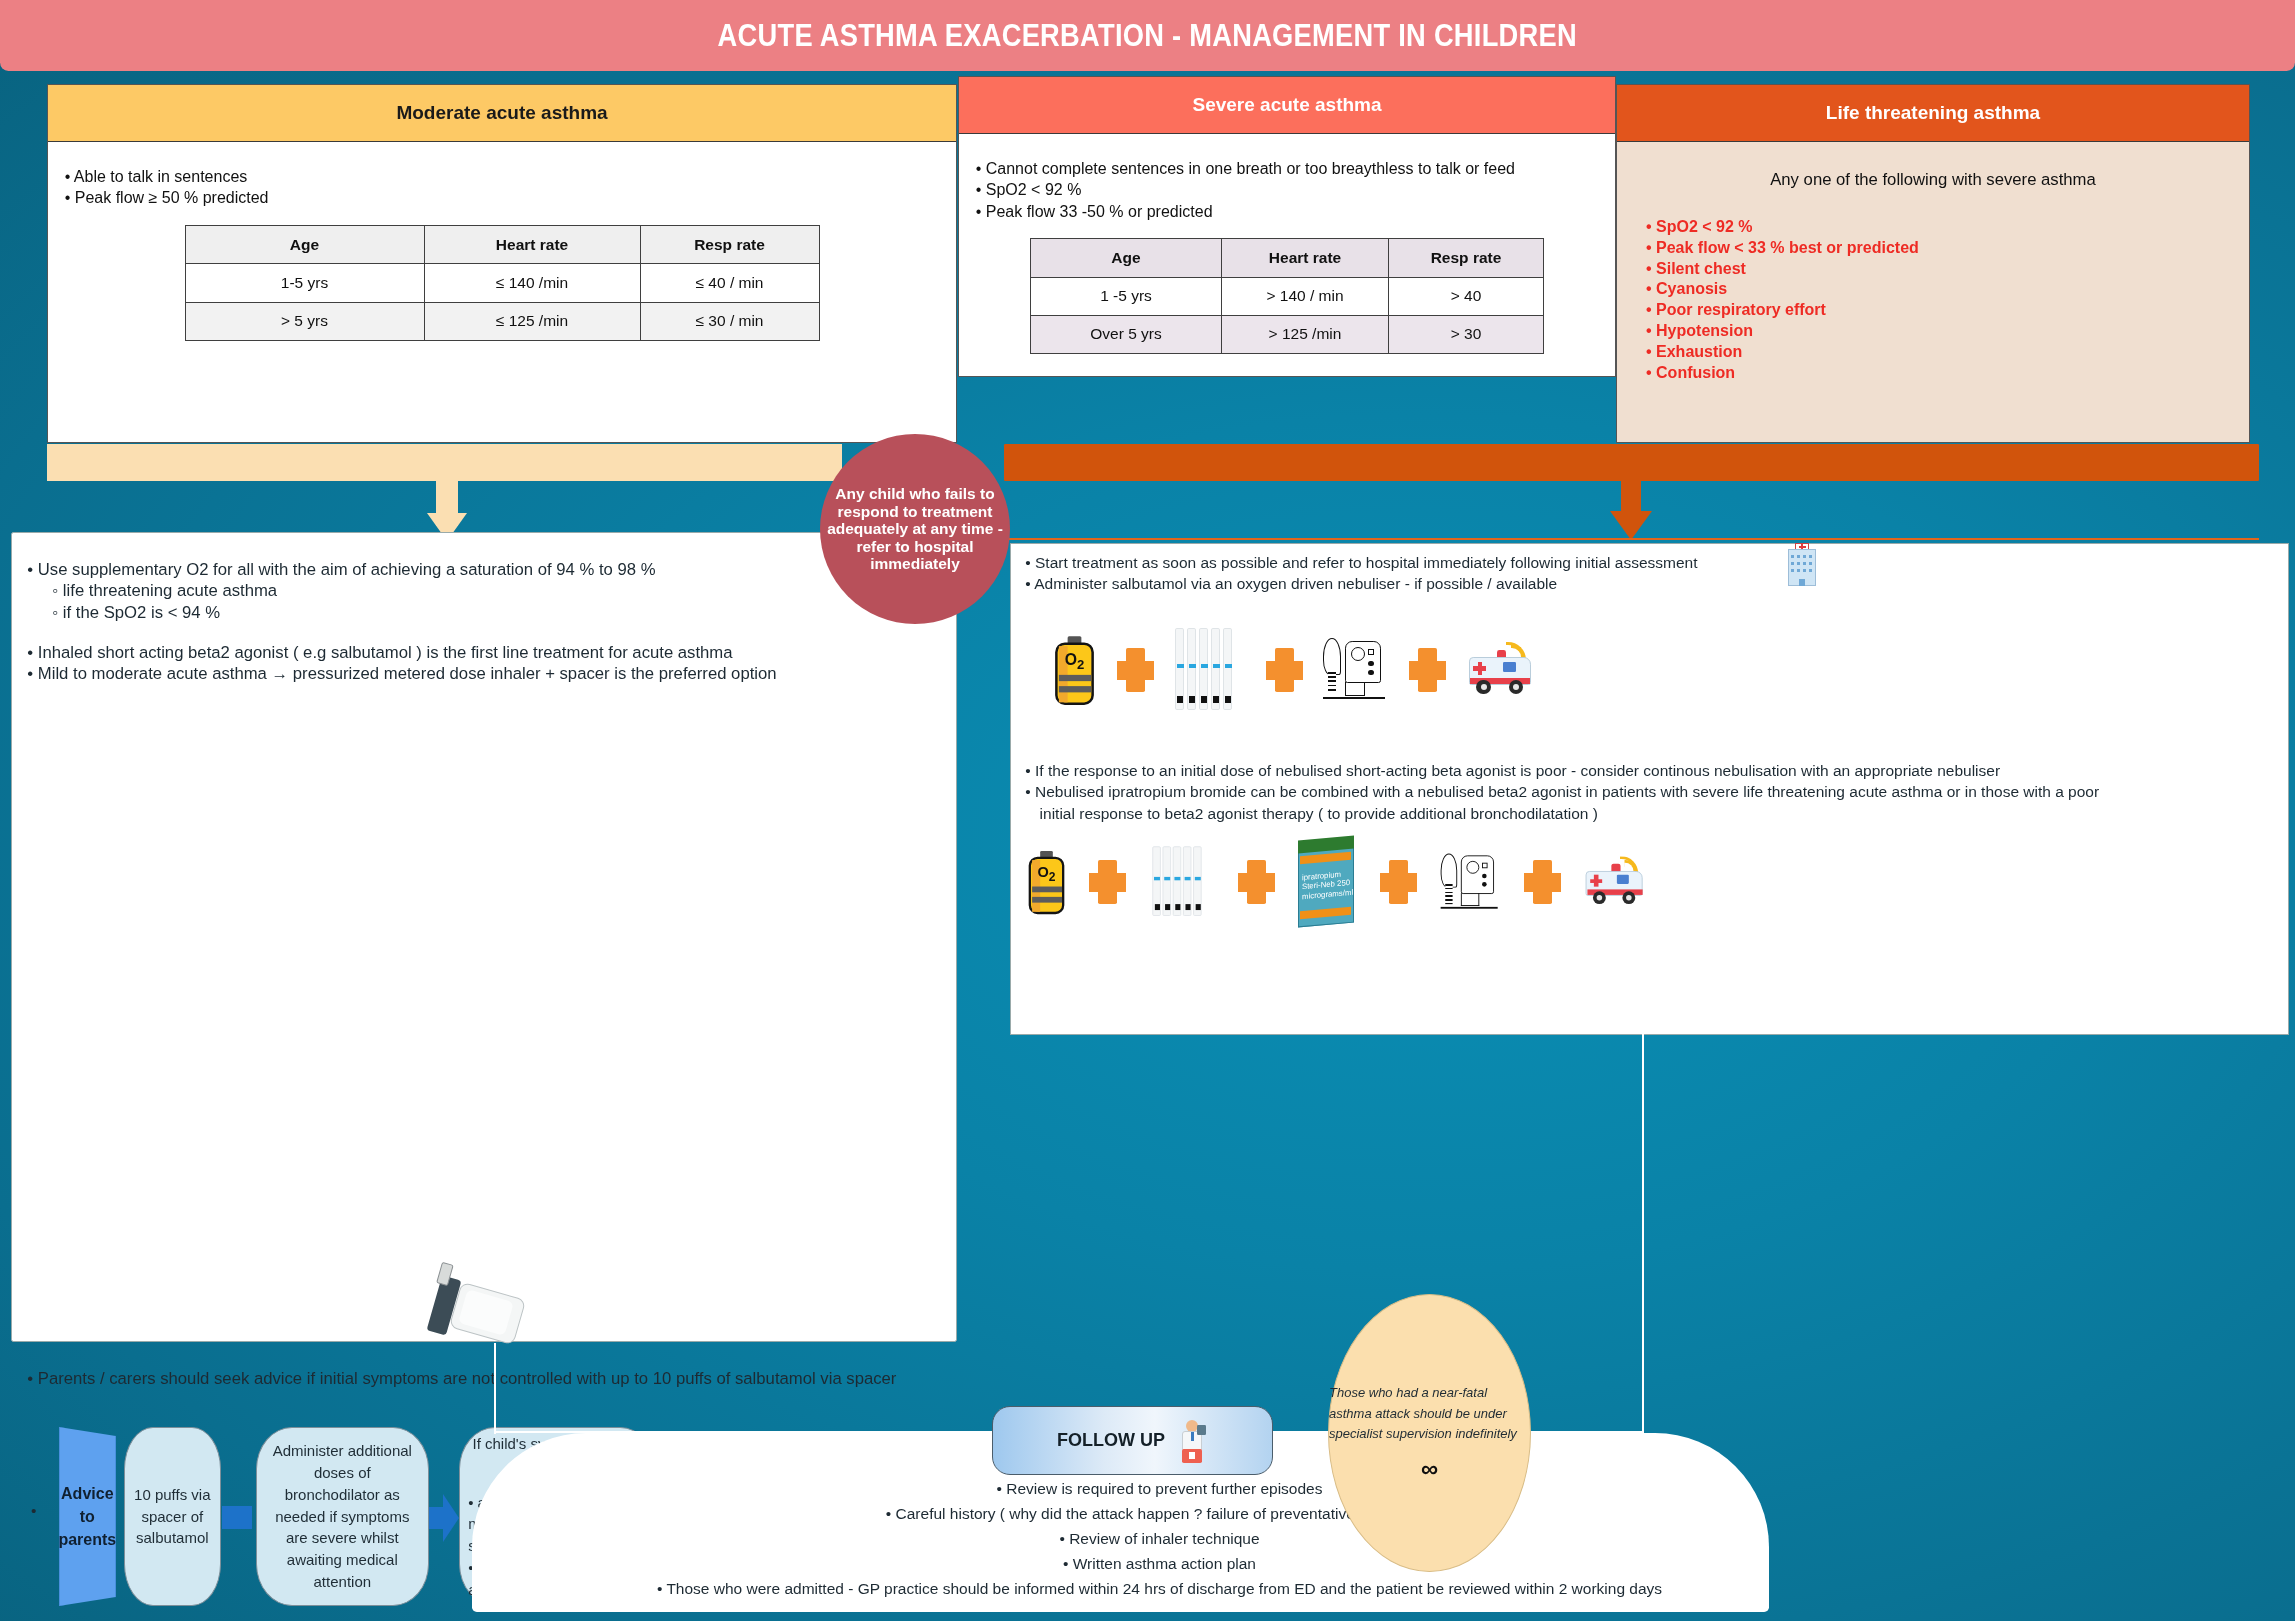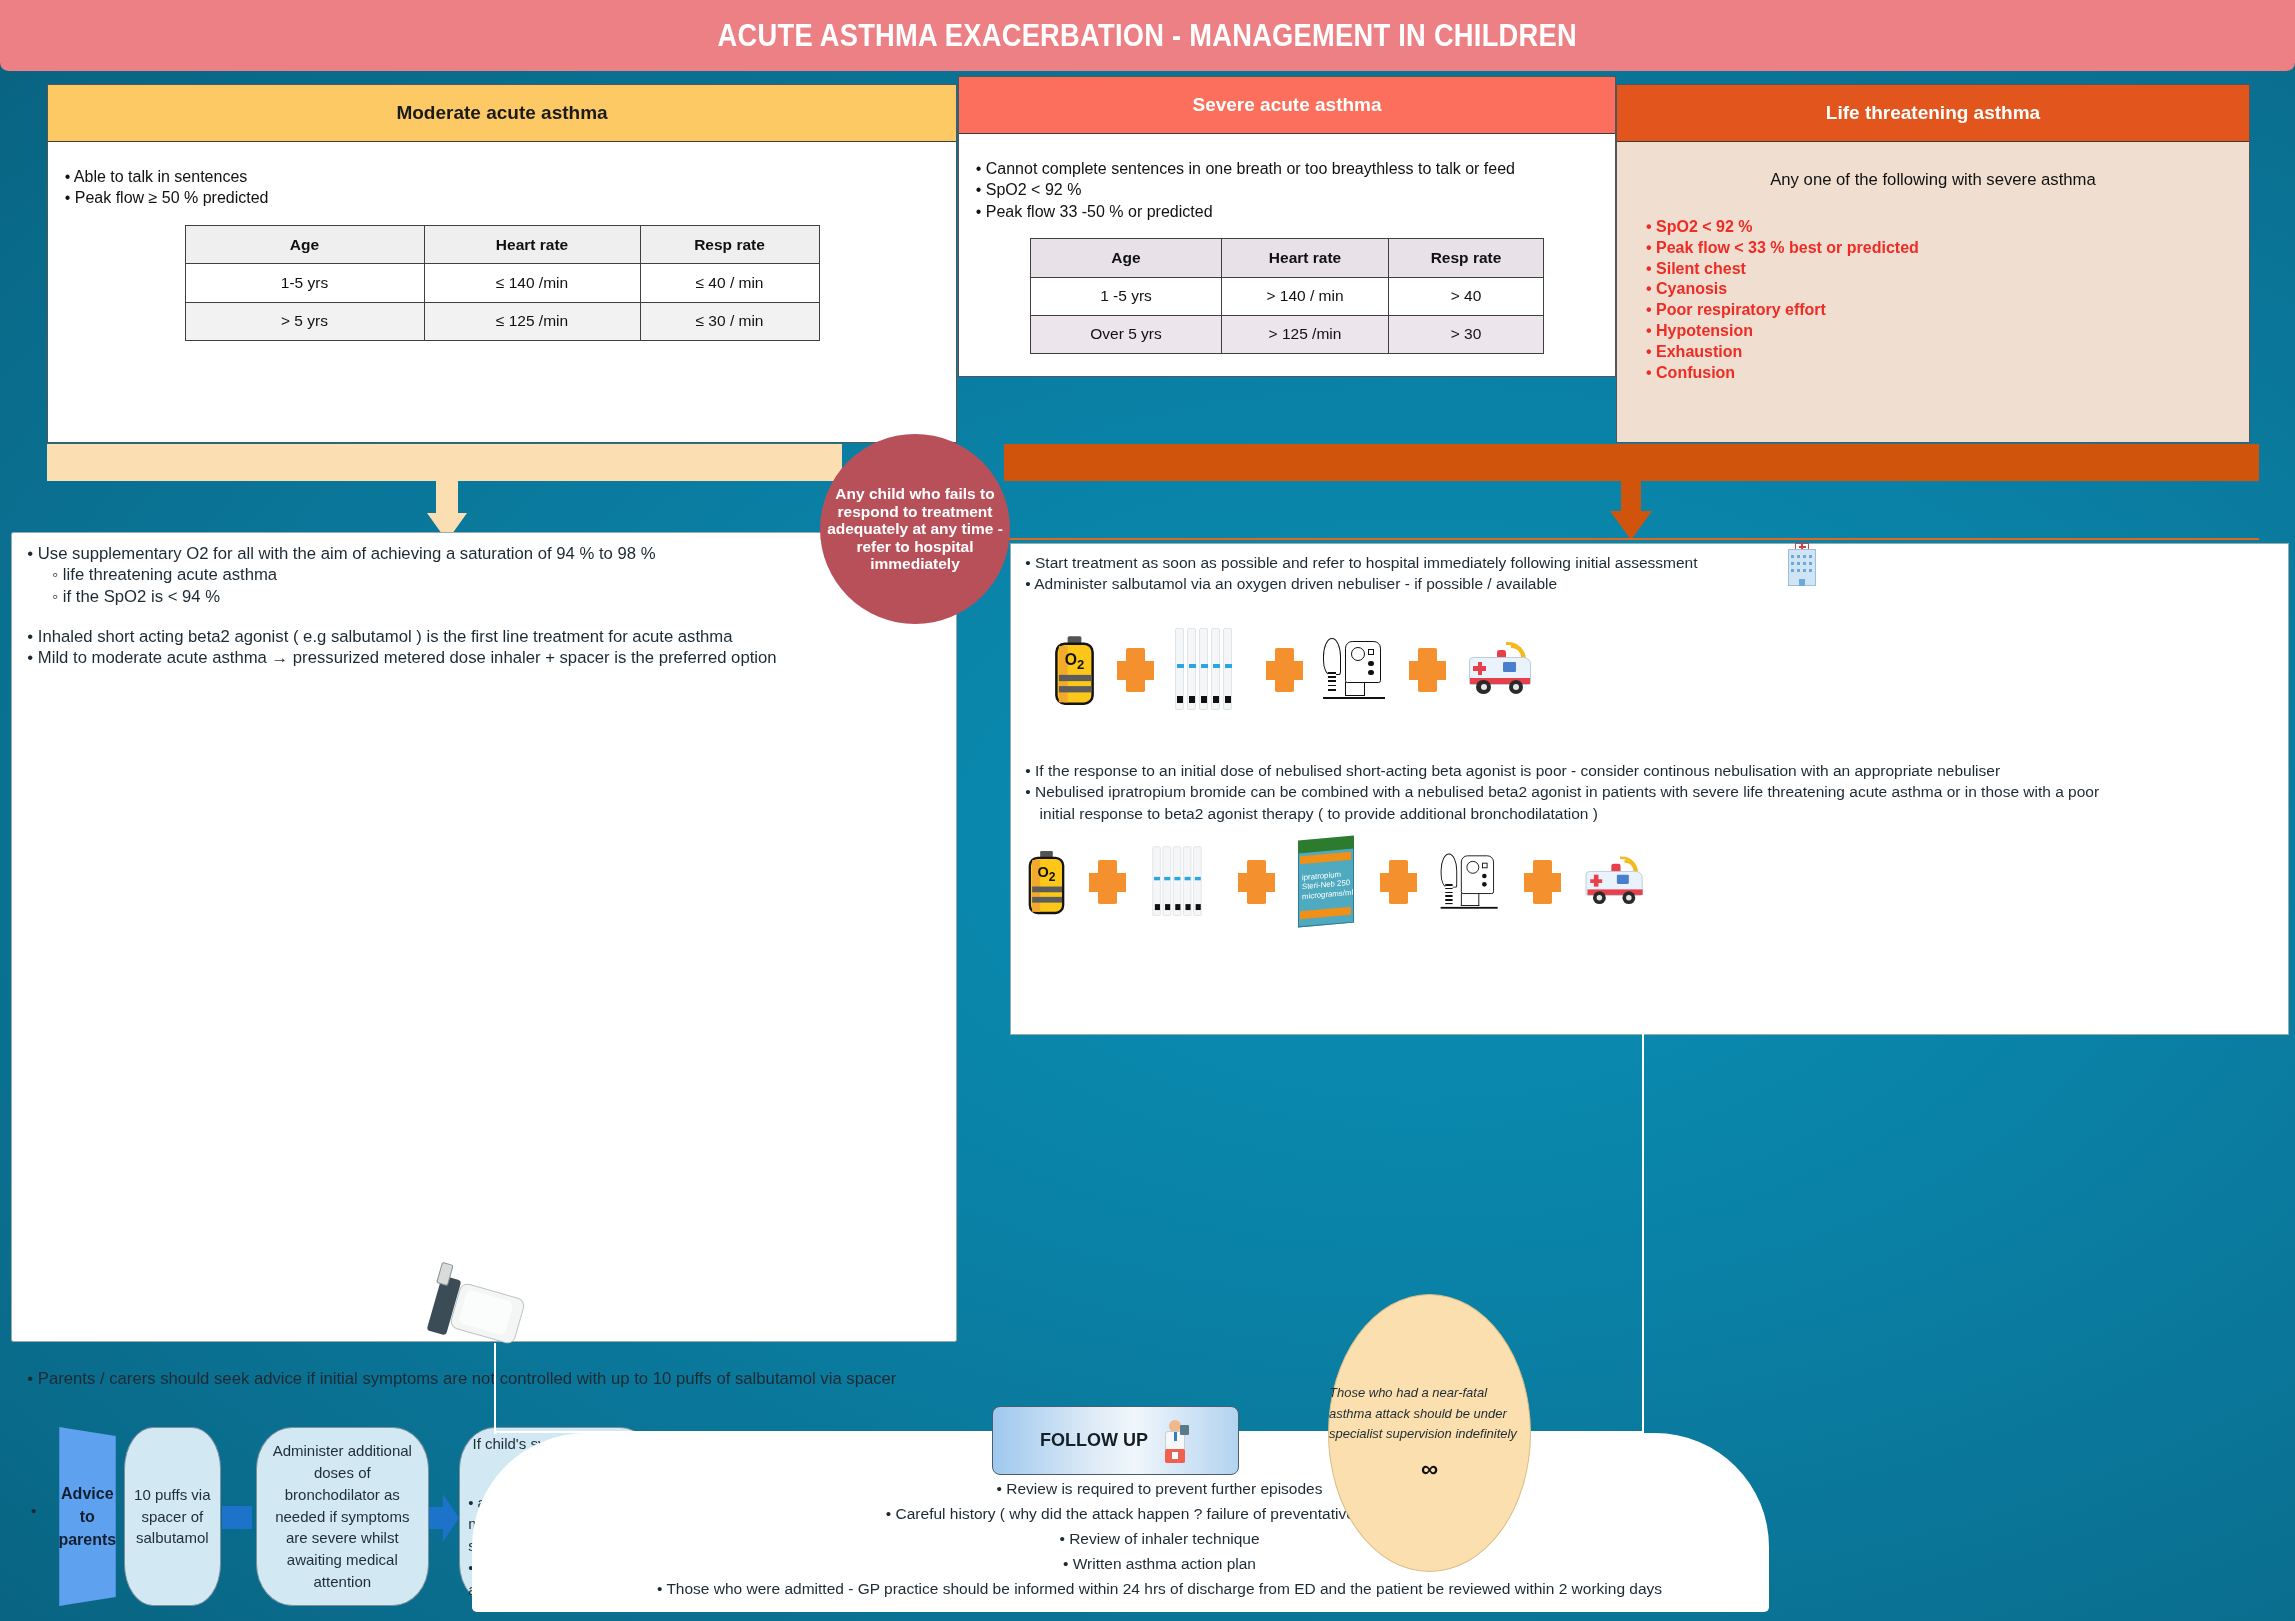--- a/index.html
+++ b/index.html
@@ -223,23 +223,23 @@
   .ipra-box .top { position: absolute; left: 2.4px; top: 0px; width: 56px; height: 13px; background: #2d7b2f; transform: skewY(-5deg); }
   .ipra-box .or1 { position: absolute; left: 4.8px; top: 15.5px; width: 51px; height: 8.4px; background: #f09017; transform: skewY(-5deg); }
   .ipra-box .or2 { position: absolute; left: 4.8px; top: 71px; width: 51px; height: 8.4px; background: #f09017; transform: skewY(-5deg); }
   .ipra-box .t1 { position: absolute; left: 7.2px; top: 33px; width: 49px; color: #fff; font-size: 7.8px; transform: skewY(-5deg); line-height: 1.2; }
 
   
   .wline { position: absolute; background: #ffffff; }
 
   
   #followup {
-    position: absolute; left: 992px; top: 1406px; width: 247px; height: 69px;
+    position: absolute; left: 992px; top: 1406px; width: 281px; height: 69px;
     background: linear-gradient(90deg, #9ec8ee 0%, #ddeaf7 40%, #f0f6fc 58%, #b3d3f0 100%);
-    border: 1.2px solid #4b5d6b; border-radius: 8px;
+    border: 1.2px solid #4b5d6b; border-radius: 18px;
     display: flex; align-items: center; justify-content: center; gap: 10.8px; z-index: 30;
   }
   #followup .fu-t { font-size: 18px; font-weight: bold; color: #142028; }
   .doctor { position: relative; width: 32px; height: 44px; }
   .doctor .head { position: absolute; left: 10.2px; top: 1.2px; width: 12px; height: 12px; background: #f0b98a; border-radius: 50%; }
   .doctor .coat { position: absolute; left: 6px; top: 12px; width: 20.3px; height: 19px; background: #f5f7f9; border: 0.6px solid #c8ced3; border-radius: 3px 3px 0 0; }
   .doctor .tie { position: absolute; left: 15px; top: 13px; width: 3px; height: 9.6px; background: #3a7bbf; }
   .doctor .clip { position: absolute; left: 21.5px; top: 6px; width: 8.4px; height: 10.8px; background: #5a7a8c; border-radius: 1.2px; }
   .doctor .kit { position: absolute; left: 6px; top: 30px; width: 20.3px; height: 14.3px; background: #ee6050; border-radius: 1.8px; }
   .doctor .kitc { position: absolute; left: 13px; top: 33px; width: 6.6px; height: 7.8px; background: #fff; }
@@ -350,21 +350,21 @@
   <div class="arrow-right-stem"></div>
   <div class="arrow-right-head"></div>
   <div class="thin-orange-rule"></div>
 
   <div id="red-circle">
     <div class="txt">Any child who fails to respond to treatment adequately at any time - refer to hospital immediately</div>
   </div>
 
   <div id="left-treat">
     <div class="lt-bullets">
-      <div style="display:flex; align-items:flex-start; justify-content:space-between;">
+      <div style="display:flex; align-items:flex-start; justify-content:space-between;margin-top:16px;">
         <div style="flex:1">
           <p>• <span>Use supplementary O2 for all with the aim of achieving a saturation of 94 % to 98 %</span></p>
           <p class="sub">◦ <span>life threatening acute asthma</span></p>
           <p class="sub">◦ <span>if the SpO2 is &lt; 94 %</span></p>
         </div>
         <div class="o2bottle" style="margin:3.6px 26px 0 0;">
           <div class="cap"></div>
             <div class="body"></div>
             <div class="hl"></div>
           <div class="lbl">O<sub>2</sub></div>

